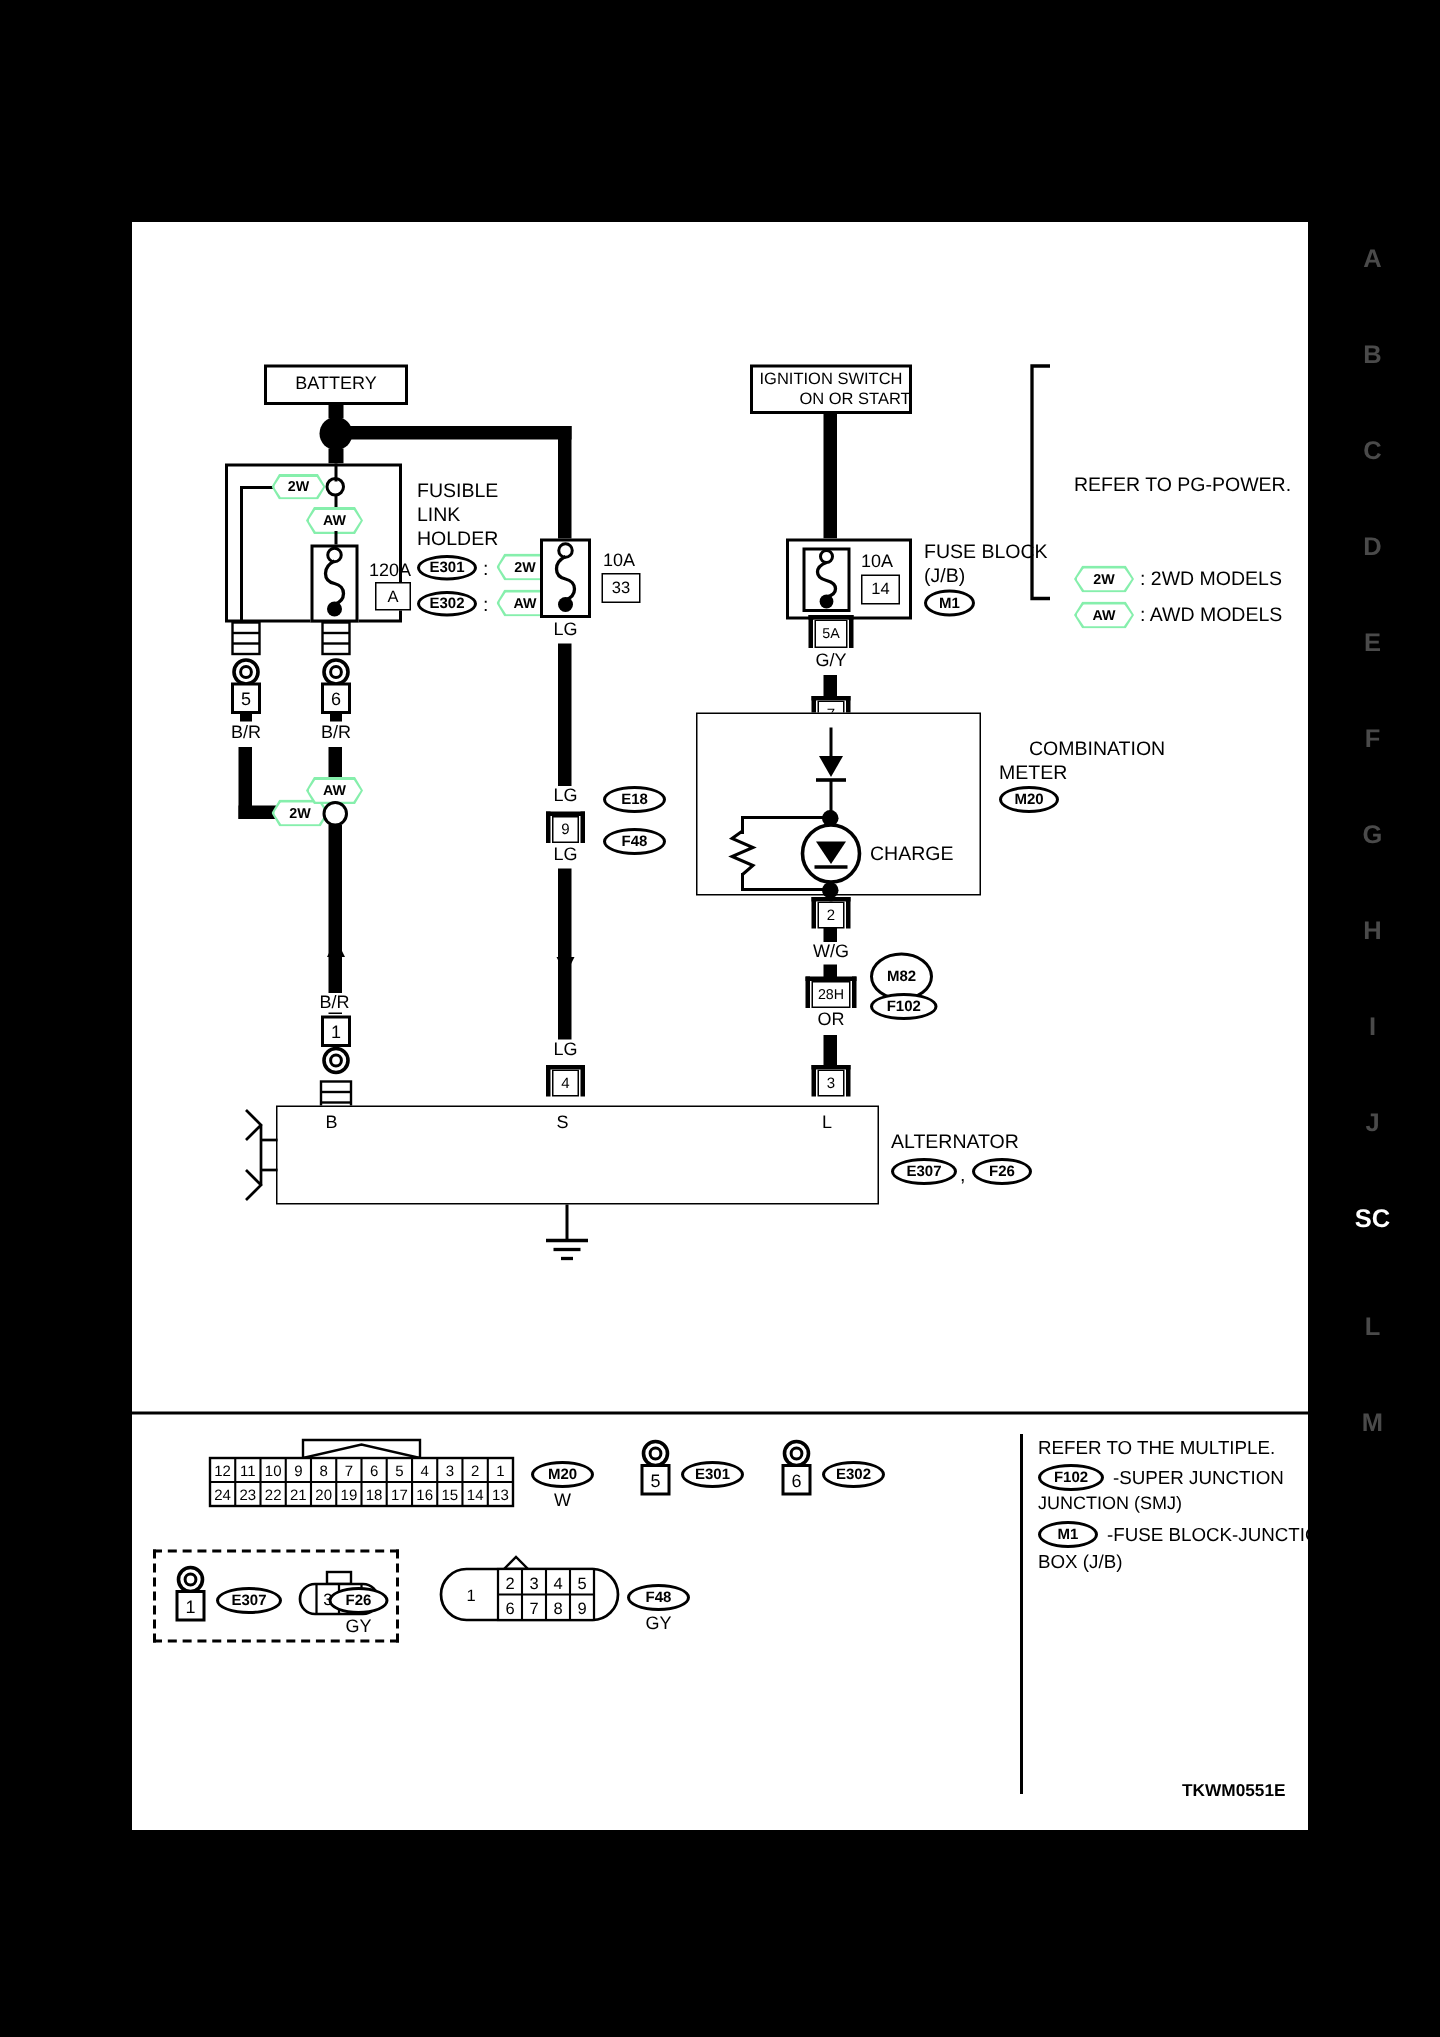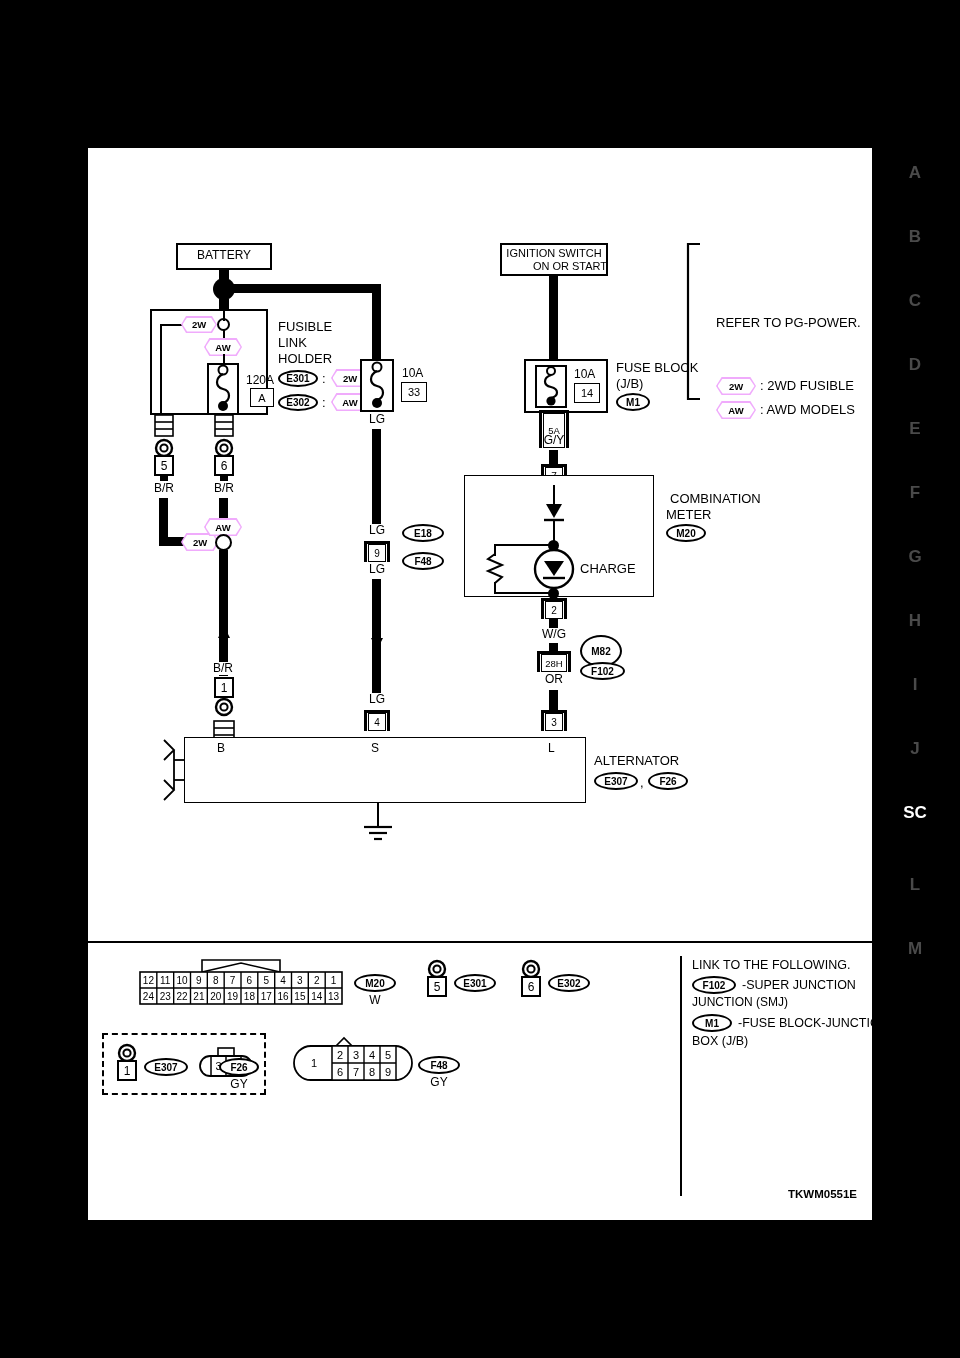--- a/index.html
+++ b/index.html
@@ -25,21 +25,21 @@
 
   .dot{position:absolute;border-radius:50%;background:#000;}
   .ring{position:absolute;border-radius:50%;border:2.5px solid #000;background:#fff;box-sizing:border-box;}
 
   
   .ell{position:absolute;border:2px solid #000;border-radius:50%;background:#fff;
        display:flex;align-items:center;justify-content:center;font-size:10px;font-weight:bold;box-sizing:border-box;}
 
   
   .hex{position:absolute;display:flex;align-items:center;justify-content:center;
-       background:#f0abfc;font-size:9.5px;font-weight:bold;color:#000;box-sizing:border-box;}
+       background:#86efac;font-size:9.5px;font-weight:bold;color:#000;box-sizing:border-box;}
   .hexi{background:#fff;width:100%;height:100%;display:flex;align-items:center;justify-content:center;
         clip-path:polygon(14% 0,86% 0,100% 50%,86% 100%,14% 100%,0 50%);}
   .hexo{clip-path:polygon(14% 0,86% 0,100% 50%,86% 100%,14% 100%,0 50%);padding:1.5px;}
 
   
   .term{position:absolute;}
   .term .inner{position:absolute;left:4px;top:3px;right:4px;bottom:0;border:1.7px solid #000;background:#fff;
         display:flex;align-items:center;justify-content:center;font-size:10px;box-sizing:border-box;}
   .term .lb{position:absolute;left:0;top:0;width:3px;height:100%;background:#000;}
   .term .rb{position:absolute;right:0;top:0;width:3px;height:100%;background:#000;}
@@ -263,29 +263,29 @@
     <div class="numbox" style="left:486px;top:235px;width:26px;height:20px;">14</div>
     <div class="t" style="left:528px;top:213px;font-size:13px;">FUSE BLOCK</div>
     <div class="t" style="left:528px;top:229px;font-size:13px;">(J/B)</div>
     <div class="ell" style="left:528px;top:245px;width:34px;height:18px;">M1</div>
 
     <div class="hex hexo" style="left:628px;top:229px;width:40px;height:18px;">
       <div class="hexi">
           <span>2W</span>
         </div>
     </div>
-    <div class="t" style="left:672px;top:231px;font-size:13px;">: 2WD FUSIBLE</div>
+    <div class="t" style="left:672px;top:231px;font-size:13px;">: 2WD MODELS</div>
     <div class="hex hexo" style="left:628px;top:253px;width:40px;height:18px;">
       <div class="hexi">
           <span>AW</span>
         </div>
     </div>
     <div class="t" style="left:672px;top:255px;font-size:13px;">: AWD MODELS</div>
 
-    <div class="term" style="left:451px;top:262px;width:30px;height:38px;">
+    <div class="term" style="left:451px;top:262px;width:30px;height:22px;">
       <div class="lb"></div>
         <div class="rb"></div>
         <div class="tb"></div>
       <div class="inner" style="font-size:9.5px;">5A</div>
     </div>
     <div class="t c" style="left:444px;top:286px;width:44px;font-size:12px;">G/Y</div>
     <div class="wt" style="left:461px;top:302px;width:9px;height:16px;"></div>
 
     <div class="term" style="left:453px;top:316px;width:26px;height:21px;">
       <div class="lb"></div>
@@ -313,21 +313,21 @@
 
     <svg style="left:444px;top:399px;" width="44" height="44">
       <circle cx="22" cy="22" r="19" fill="#fff" stroke="#000" stroke-width="2.4"></circle>
       <polygon points="12,14 32,14 22,29" fill="#000"></polygon>
       <line x1="11" y1="31" x2="33" y2="31" stroke="#000" stroke-width="2.4"></line>
     </svg>
     <div class="t" style="left:492px;top:414px;font-size:13px;">CHARGE</div>
     <div class="dot" style="left:460px;top:440px;width:11px;height:11px;"></div>
     <div class="wn" style="left:465px;top:443px;width:2px;height:12px;"></div>
 
-    <div class="t" style="left:582px;top:344px;font-size:13px;">COMBINATION</div>
+    <div class="t" style="left:598px;top:344px;font-size:13px;">COMBINATION</div>
     <div class="t" style="left:578px;top:360px;font-size:13px;">METER</div>
     <div class="ell" style="left:578px;top:376px;width:40px;height:18px;">M20</div>
 
     <div class="term" style="left:453px;top:450px;width:26px;height:21px;">
       <div class="lb"></div>
         <div class="rb"></div>
         <div class="tb"></div>
       <div class="inner">2</div>
     </div>
     <div class="wt" style="left:461px;top:470px;width:9px;height:12px;"></div>
@@ -474,21 +474,21 @@
           <text x="96" y="21">5</text>
         <text x="48" y="38">6</text>
           <text x="64" y="38">7</text>
           <text x="80" y="38">8</text>
           <text x="96" y="38">9</text>
       </g>
     </svg>
     <div class="ell" style="left:330px;top:908px;width:42px;height:18px;">F48</div>
     <div class="t c" style="left:330px;top:928px;width:42px;font-size:12px;">GY</div>
 
-    <div class="t" style="left:604px;top:810px;font-size:12.5px;">LINK TO THE FOLLOWING.</div>
+    <div class="t" style="left:604px;top:810px;font-size:12.5px;">REFER TO THE MULTIPLE.</div>
     <div class="ell" style="left:604px;top:828px;width:44px;height:18px;">F102</div>
     <div class="t" style="left:654px;top:830px;font-size:12.5px;">-SUPER JUNCTION</div>
     <div class="t" style="left:604px;top:848px;font-size:12px;">JUNCTION (SMJ)</div>
     <div class="ell" style="left:604px;top:866px;width:40px;height:18px;">M1</div>
     <div class="t" style="left:650px;top:868px;font-size:12.5px;">-FUSE BLOCK-JUNCTION</div>
     <div class="t" style="left:604px;top:886px;font-size:12.5px;">BOX (J/B)</div>
 
     <div class="t" style="left:700px;top:1040px;font-size:11.5px;font-weight:bold;">TKWM0551E</div>
 
   </div>

